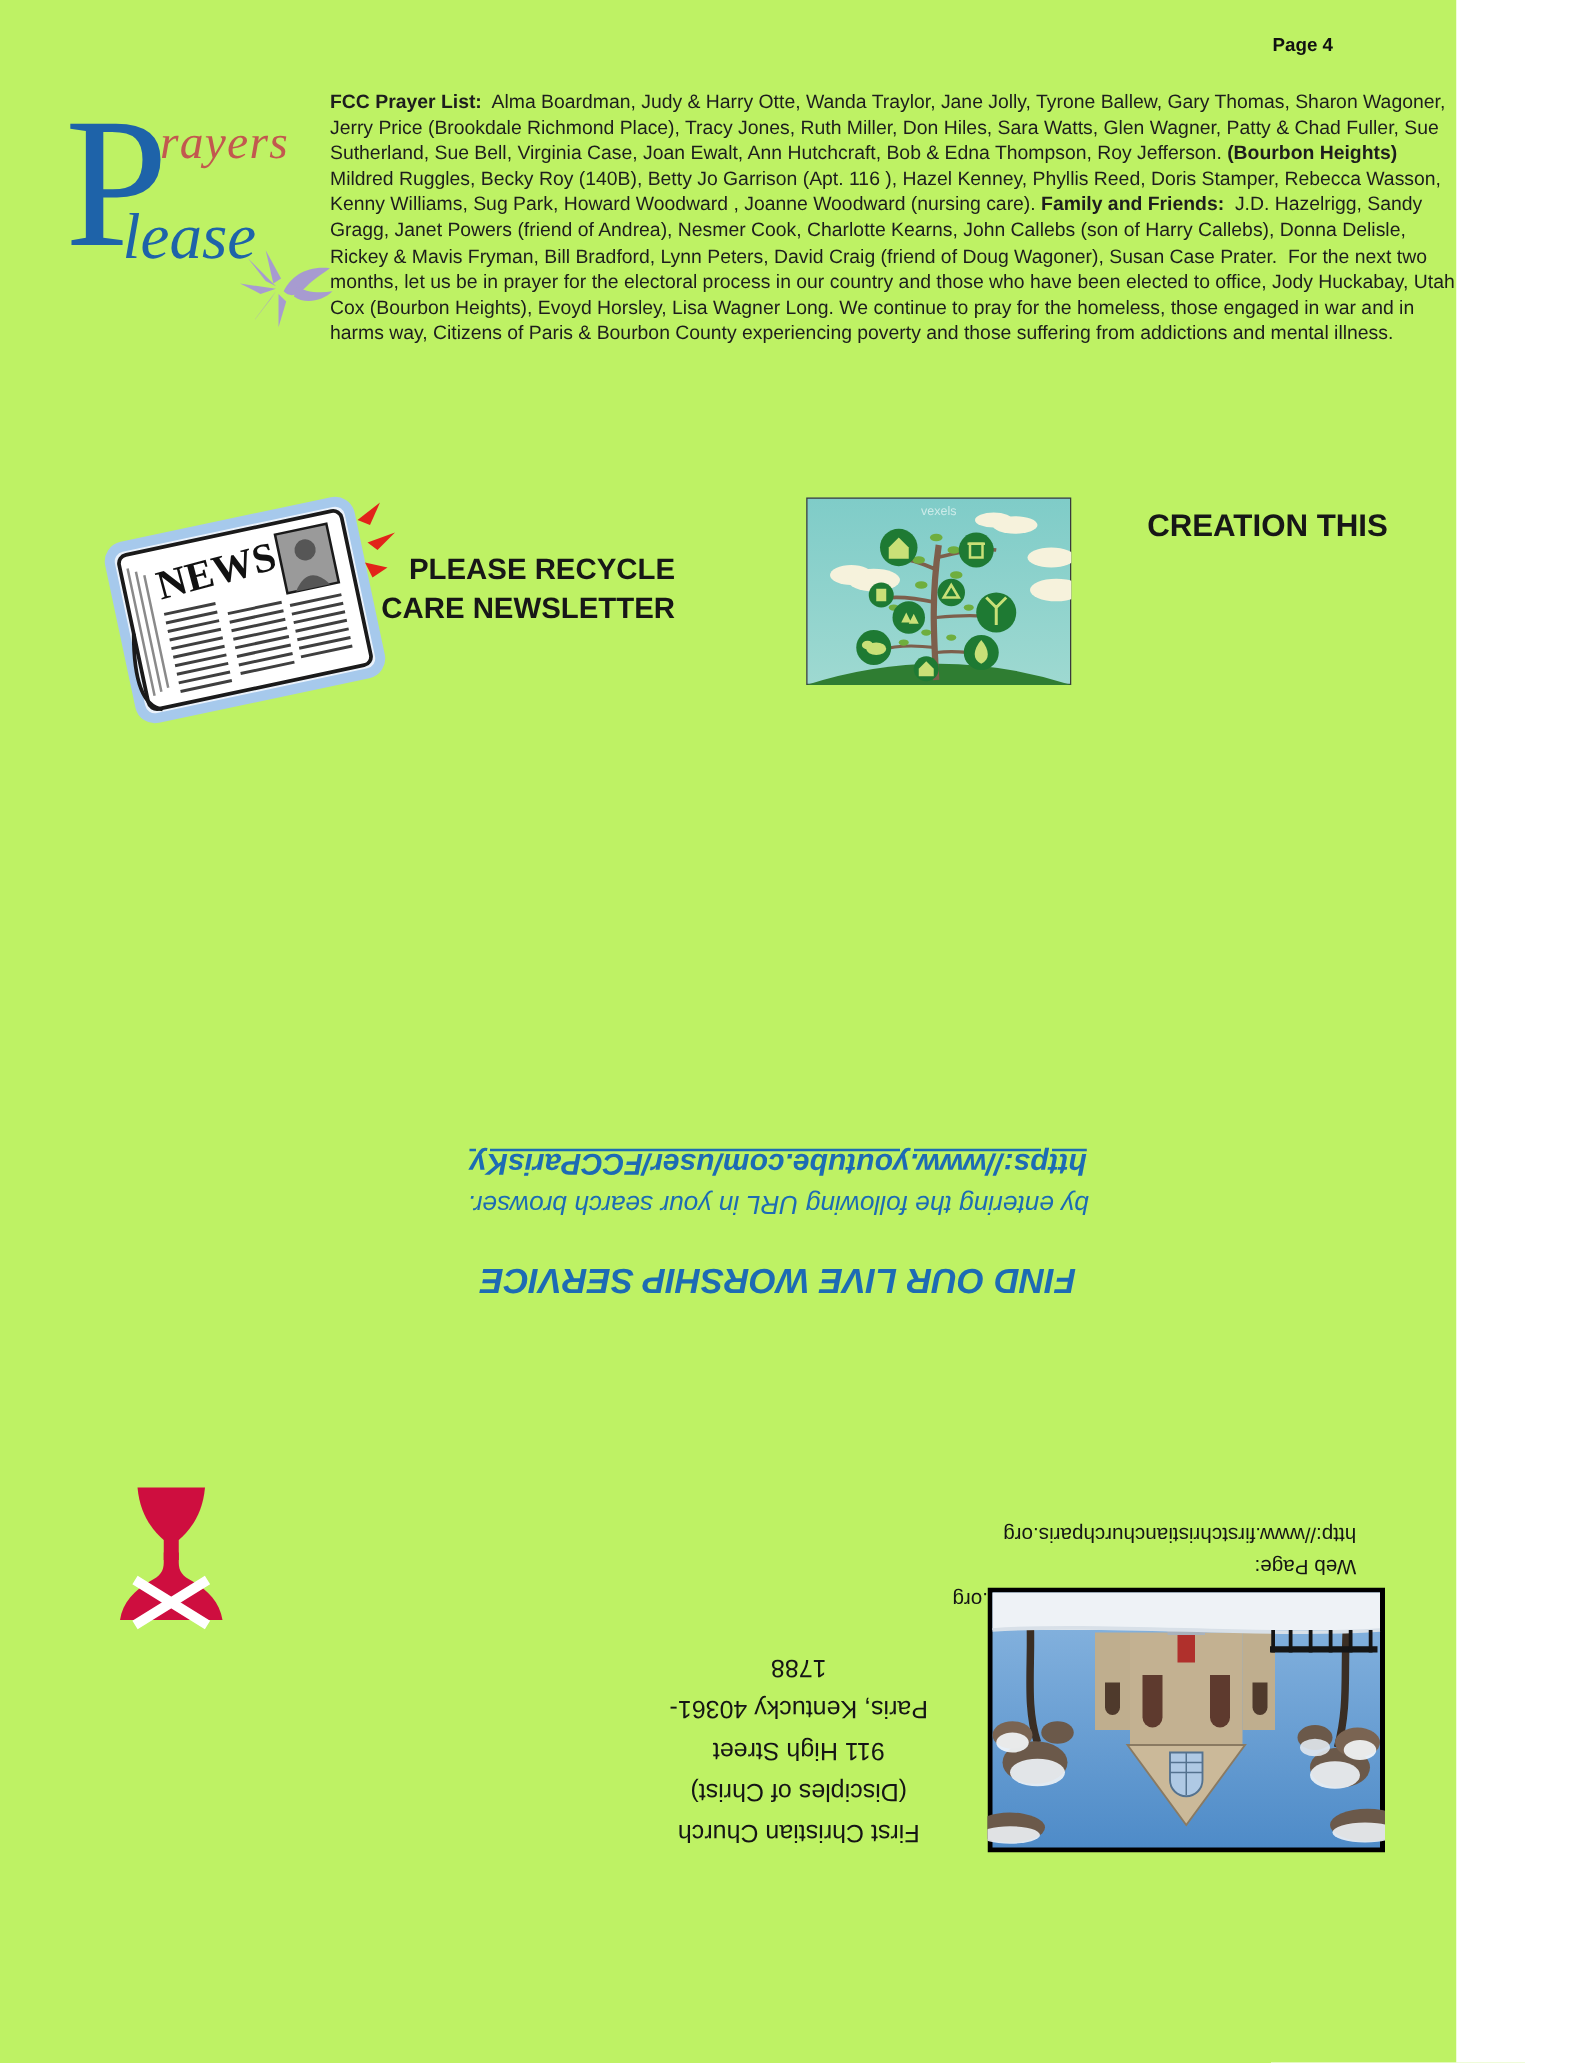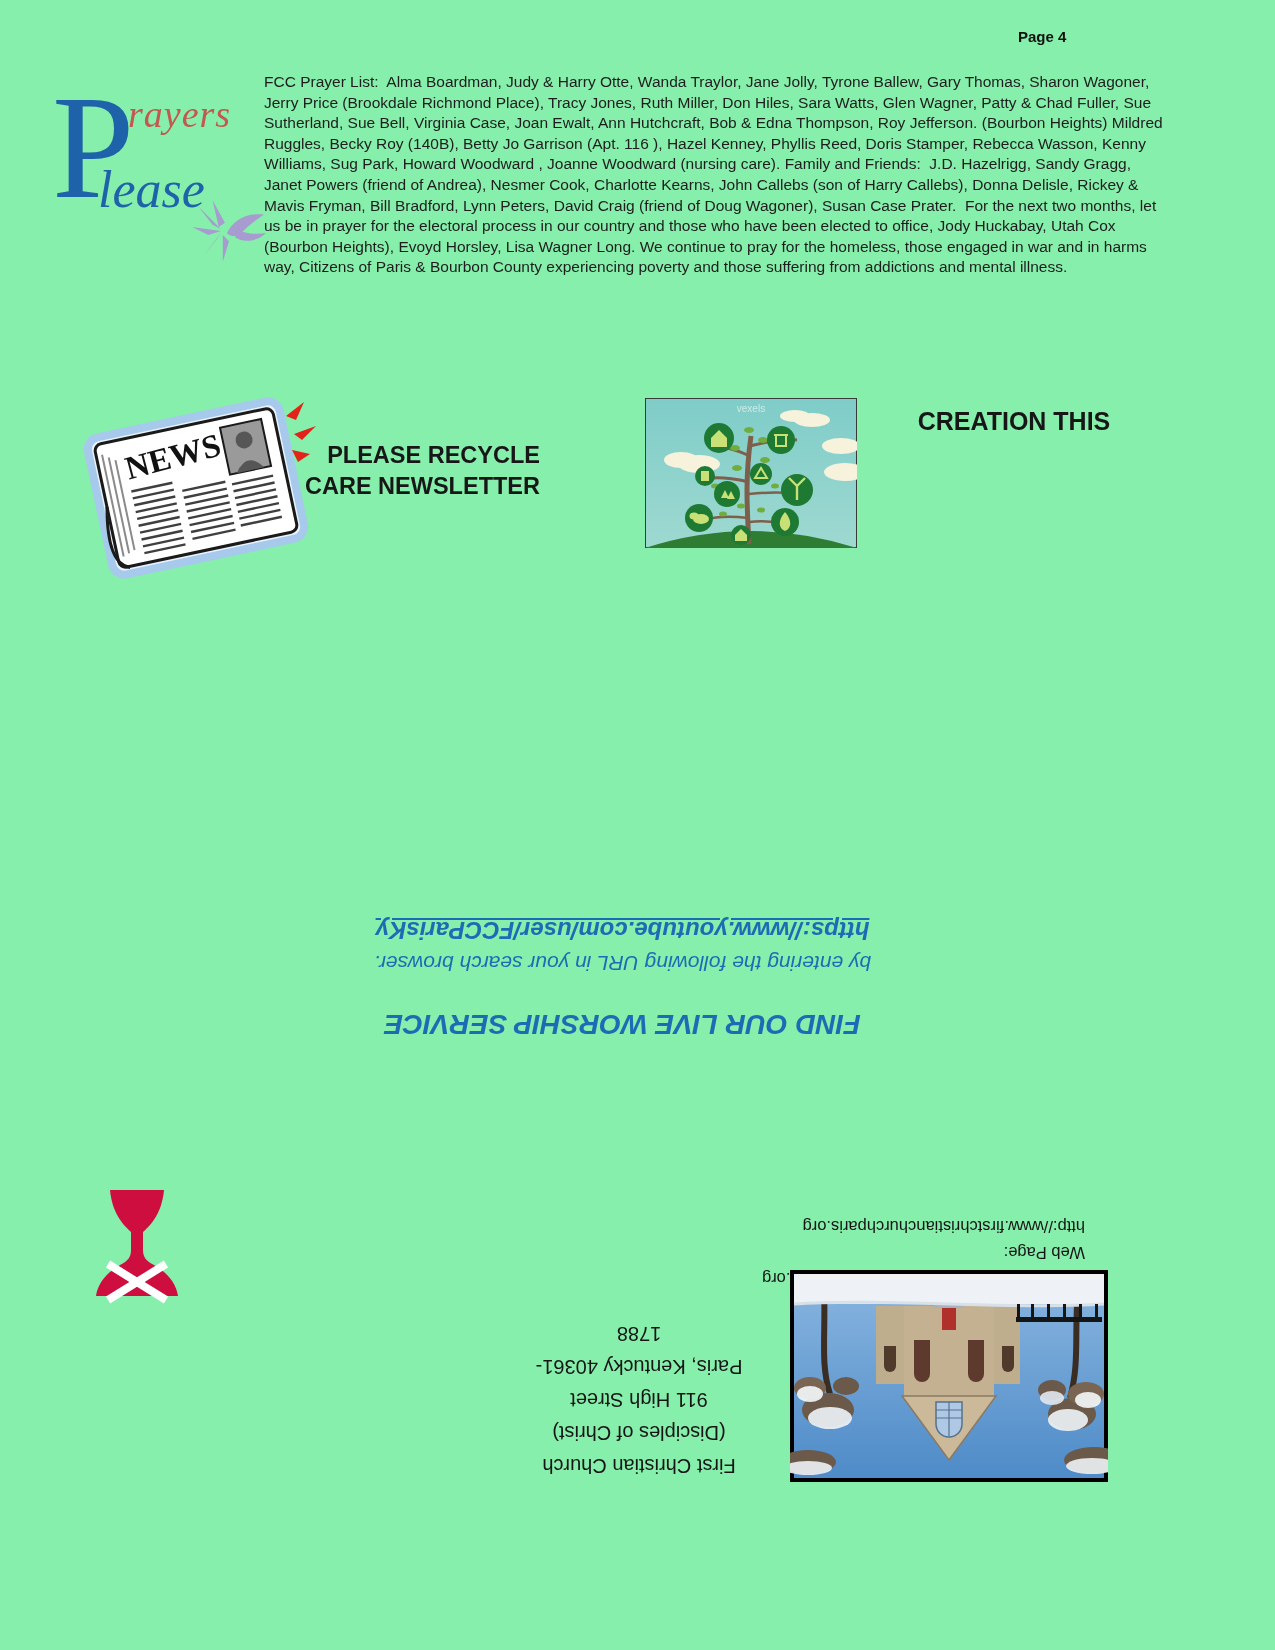--- a/index.html
+++ b/index.html
@@ -1,25 +1,25 @@
 <!DOCTYPE html>
 <html><head>
 <meta charset="utf-8">
 <style>
   html,body{margin:0;padding:0;background:#fff;}
-  .page{position:relative;width:1275px;height:1650px;background:#86efac;overflow:hidden;
+  .page{position:relative;width:1165px;height:1650px;background:#bef264;overflow:hidden;
         font-family:"Liberation Sans",sans-serif;color:#1c1c1c;}
   .abs{position:absolute;}
 
   .page-num{left:1018px;top:28px;font-size:15px;font-weight:bold;color:#111;}
 
   
   .prayer-block{left:52px;top:72px;width:1115px;font-size:15.5px;line-height:20.6px;
                 color:#1d1d1d;white-space:pre-wrap;text-align:left;}
-  .prayer-block b{font-weight:normal;margin-top:36px;}
+  .prayer-block b{font-weight:bold;margin-top:36px;}
   .logo-float{float:left;width:212px;height:186px;margin:6px 0 0 0;position:relative;white-space:normal;}
   .logo-p{position:absolute;left:0px;top:-6px;font-family:"Liberation Serif",serif;
           font-size:148px;line-height:150px;color:#1E63A9;}
   .logo-rayers{position:absolute;left:76px;top:26px;font-family:"Liberation Serif",serif;
           font-style:italic;font-size:38px;color:#C2584F;letter-spacing:1px;}
   .logo-lease{position:absolute;left:46px;top:102px;font-family:"Liberation Serif",serif;
           font-style:italic;font-size:52px;color:#1E63A9;}
   .logo-dove{position:absolute;right:-4px;bottom:0px;width:76px;height:66px;}
 
   .news-art{left:78px;top:392px;width:240px;height:188px;}

